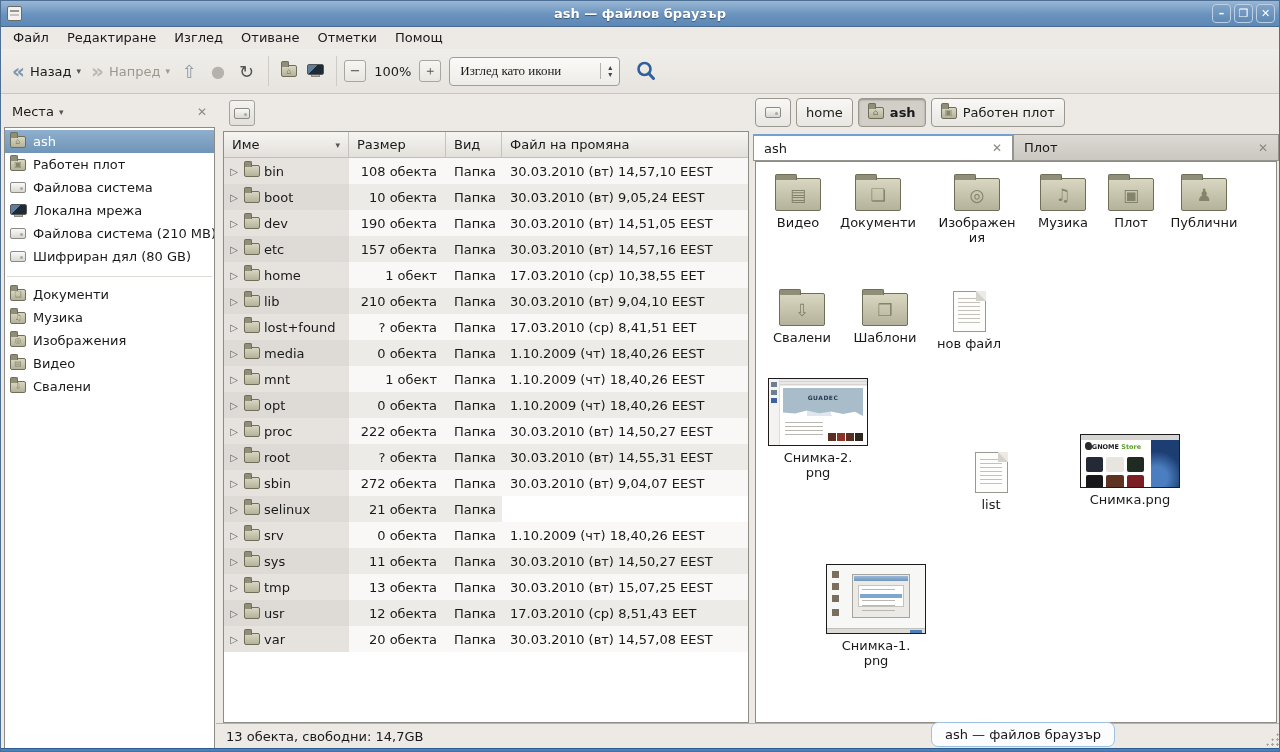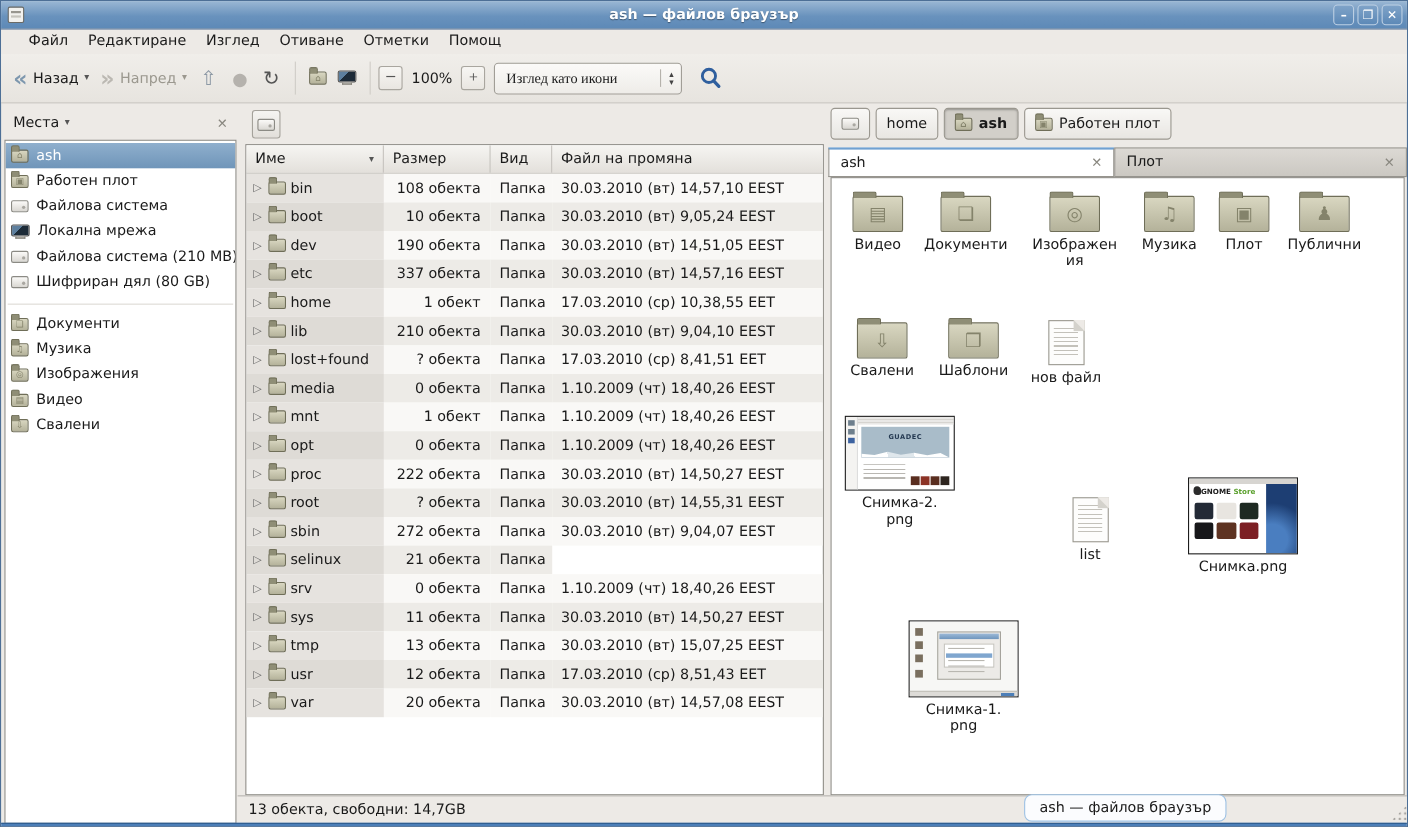--- a/index.html
+++ b/index.html
@@ -12,21 +12,21 @@
     background:linear-gradient(#9ab7d4,#6992bd 55%,#5d89b7);
     border-bottom:1px solid #49698f;color:#fff;font-weight:bold;text-align:center;line-height:25px;
     text-shadow:0 1px 1px rgba(0,0,0,.4);}
   #win-icon{position:absolute;left:6px;top:5px;width:15px;height:15px;background:#f2f1ee;border:1px solid #6a6a66;border-radius:2px;}
   #win-icon::before{content:"";position:absolute;left:2px;top:3px;right:2px;height:2px;background:#9a99937;border-top:2px solid #98968f;border-bottom:2px solid #c5c3bd;}
   #winbtns{position:absolute;right:4px;top:3px;display:flex;gap:3px;}
   .wbtn{width:19px;height:19px;border-radius:4px;background:linear-gradient(#7fa3c8,#5d89b7);border:1px solid #bccfe3;
     color:#fff;font-size:11px;font-weight:bold;line-height:17px;text-align:center;text-shadow:none;}
 
   
-  #menubar{position:absolute;left:0;top:26px;width:100%;height:22px;background:#edeae6;display:flex;align-items:center;padding-left:16px;}
+  #menubar{position:absolute;left:0;top:26px;width:100%;height:22px;background:#edeae6;display:flex;align-items:center;padding-left:3px;}
   .menu-item{padding:0 9px;line-height:22px;}
 
   
   #toolbar{position:absolute;left:0;top:48px;width:100%;height:45px;background:linear-gradient(#f0eeea,#e7e4df);
     border-bottom:1px solid #c9c6c1;display:flex;align-items:center;padding:0 6px;}
   .tbtn{display:flex;align-items:center;gap:5px;padding:4px 5px;border-radius:3px;}
   .tsep{width:1px;height:30px;background:#cfccc7;margin:0 7px;}
   .chev{font-size:20px;line-height:18px;color:#7d97ae;font-weight:bold;}
   .chev.dis{color:#bbb8b2;}
   .ddarr{font-size:9px;color:#555;}
@@ -356,21 +356,21 @@
             <div class="tc c-date">30.03.2010 (вт) 14,51,05 EEST</div>
           </div>
           <div class="trow">
             <div class="tc c-name">
               <span class="expander">▷</span>
               <span class="folder f-small" style="display: block;">
                 <span class="emblem"></span>
               </span>
               <span>etc</span>
             </div>
-            <div class="tc c-size">337 обекта</div>
+            <div class="tc c-size">157 обекта</div>
             <div class="tc c-kind">Папка</div>
             <div class="tc c-date">30.03.2010 (вт) 14,57,16 EEST</div>
           </div>
           <div class="trow">
             <div class="tc c-name">
               <span class="expander">▷</span>
               <span class="folder f-small" style="display: block;">
                 <span class="emblem"></span>
               </span>
               <span>home</span>
@@ -655,21 +655,21 @@
           </div>
           <div class="ivlabel brk" style="width: 72px;">Снимка-2.png</div>
         </div>
         <div class="ivitem" style="left: 193px; top: 286px; width: 84px;">
           <span class="ic-page p-big" style="display: block;">
             <span class="lines"></span>
           </span>
           <div class="ivlabel">list</div>
         </div>
         <div class="ivitem" style="left: 324px; top: 272px; width: 100px;">
-          <div class="thumb" style="width: 100px; height: 70px;">
+          <div class="thumb" style="width: 100px; height: 54px;">
             <div class="ts-top"></div>
             <div class="ts-foot"></div>
             <div class="ts-title">&nbsp;&nbsp;&nbsp;<span>GNOME </span><em>Store</em></div>
             <div class="ts-grid">
               <i style="background: rgb(35, 42, 54);"></i>
               <i style="background: rgb(232, 229, 224);"></i>
               <i style="background: rgb(30, 42, 34);"></i>
               <i style="background: rgb(23, 23, 26);"></i>
               <i style="background: rgb(94, 51, 34);"></i>
               <i style="background: rgb(124, 31, 36);"></i>

